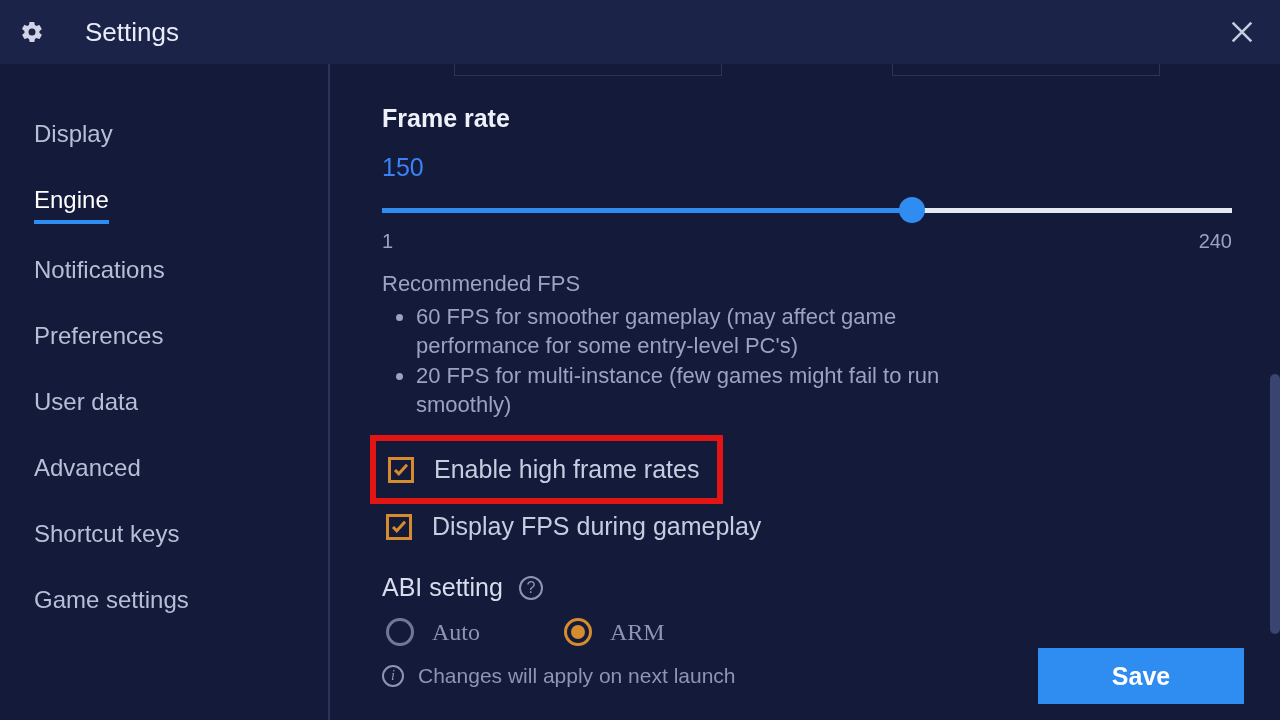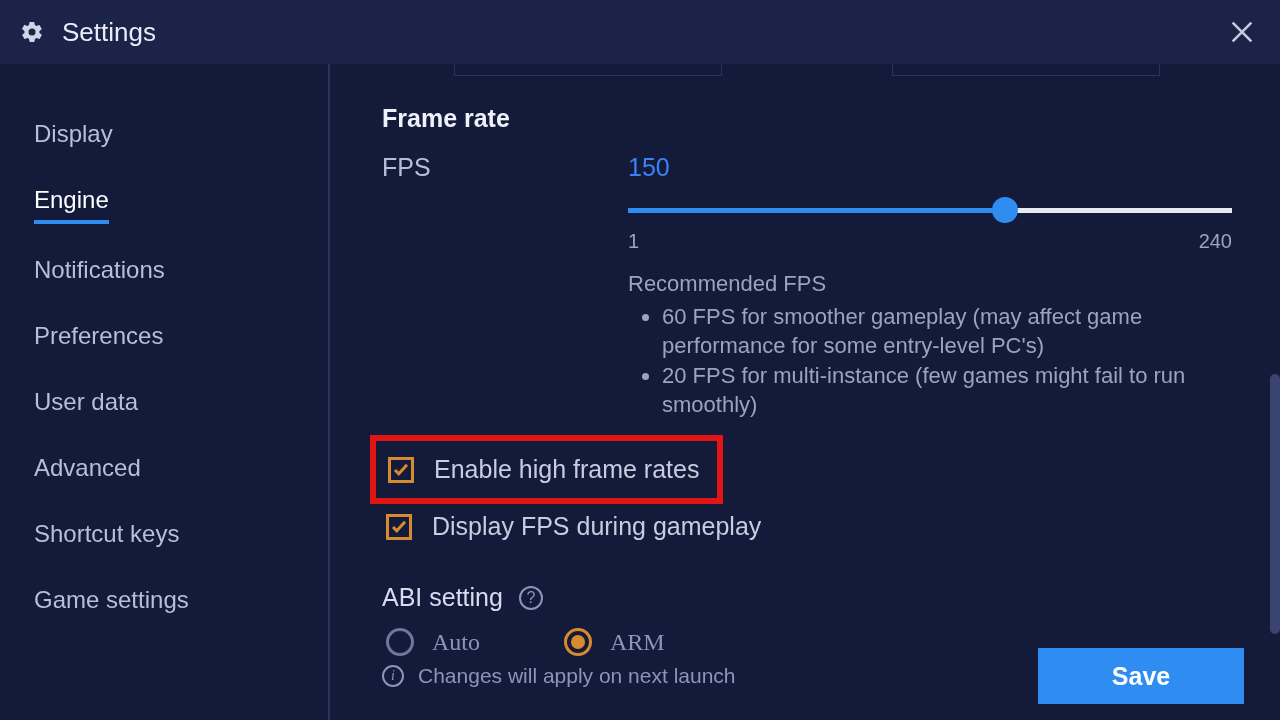--- a/index.html
+++ b/index.html
@@ -7,20 +7,21 @@
   body { background: #141b3a; color: #d0d5e5; }
 
   
   .header {
     height: 64px;
     background: #1b2348;
     display: flex;
     align-items: center;
     padding: 0 20px;
     position: relative;
+    gap: 23px;
   }
   .header .gear {
     width: 24px; height: 24px; margin-right: 18px; color: #d0d5e5;
   }
   .header .title {
     font-size: 26px; color: #e8ecf7; font-weight: 400;
   }
   .header .close {
     position: absolute; right: 24px; top: 50%; transform: translateY(-50%);
     width: 28px; height: 28px; color: #c6cde0; cursor: pointer;
@@ -93,21 +94,21 @@
     width: 26px; height: 26px; border: 3px solid #d78b2f; display: flex;
     align-items: center; justify-content: center; cursor: pointer;
   }
   .checkbox svg { width: 18px; height: 18px; color: #d78b2f; }
   .highlight {
     border: 6px solid #e31414; display: inline-flex; padding: 8px 18px 8px 8px;
     margin-left: -12px; margin-bottom: 0px;
   }
 
   
-  .abi-head { display: flex; align-items: center; gap: 16px; margin-top: 36px; margin-bottom: 16px; }
+  .abi-head { display: flex; align-items: center; gap: 16px; margin-top: 26px; margin-bottom: 16px; }
   .abi-head h3 { font-size: 25px; font-weight: 500; color: #d7dded; }
   .help {
     width: 24px; height: 24px; border: 2px solid #8c95b5; border-radius: 50%;
     display: inline-flex; align-items: center; justify-content: center;
     font-size: 16px; color: #8c95b5; cursor: pointer;
   }
   .radio-row { display: flex; gap: 84px; padding-left: 4px; font-family: Liberation Serif, serif; }
   .radio-opt { display: flex; align-items: center; gap: 18px; font-size: 24px; color: #8c95b5; }
   .radio {
     width: 28px; height: 28px; border: 3px solid #6f789a; border-radius: 50%;
@@ -169,21 +170,20 @@
 
   <main class="content">
     <div class="topboxes">
       <div class="topbox"></div>
       <div class="topbox"></div>
     </div>
 
     <h2>Frame rate</h2>
 
     <div class="fps-row">
-      <div class="fps-label">FPS</div>
       <div class="fps-right">
         <div class="fps-value">150</div>
         <div class="slider">
           <div class="track"></div>
           <div class="track-fill" id="fps-fill" style="width: 62.3431%;"></div>
           <div class="thumb" id="fps-thumb" style="left: 62.3431%;"></div>
         </div>
         <div class="slider-labels">
           <span>1</span>
           <span>240</span>

